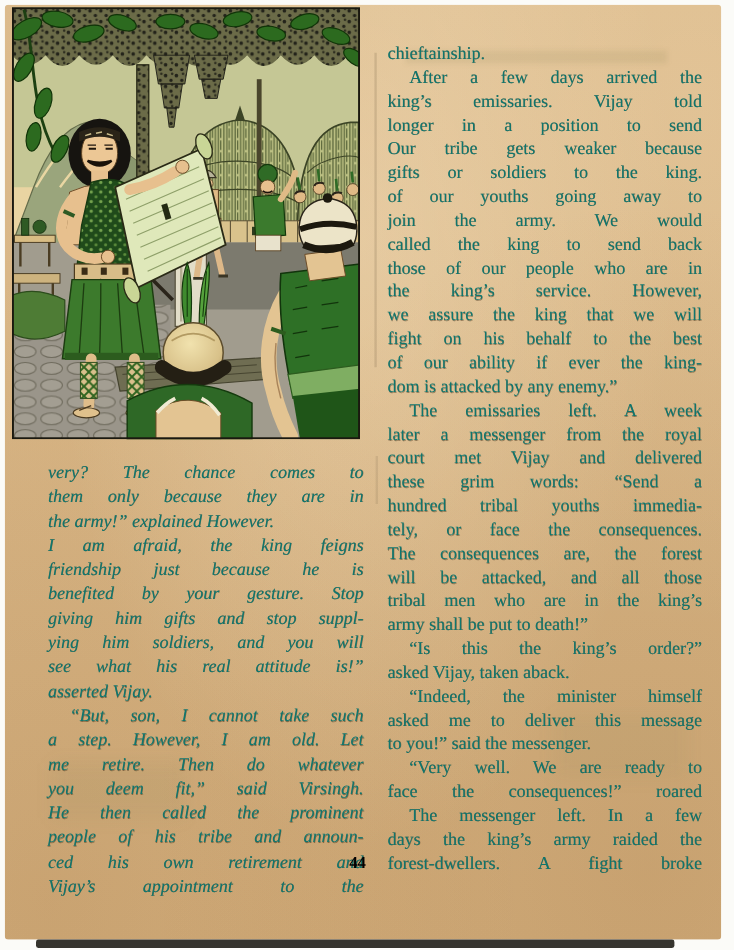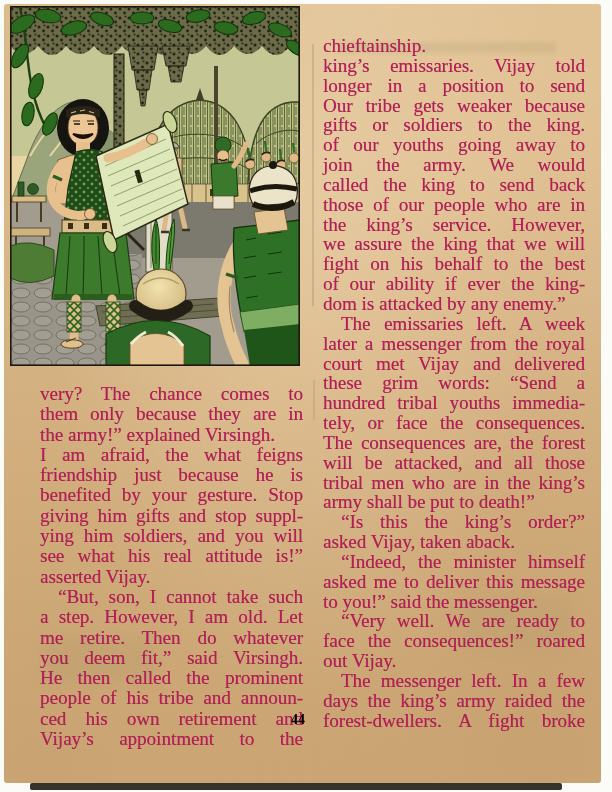--- a/index.html
+++ b/index.html
@@ -21,26 +21,26 @@
   }
   .scan-edge{
     position:absolute;left:30px;top:783px;width:532px;height:7px;
     background:#35332c;border-radius:2px;
   }
   .illustration{
     position:absolute;left:10px;top:6px;width:290px;height:360px;
   }
   .illustration svg{display:block;width:290px;height:360px;}
   .column{
-    position:absolute;color:#be185d;
-    font-size:19px;
+    position:absolute;color:#0f766e;
+    font-size:15px;
     text-shadow:0.25px 0.25px 0 rgba(46,30,12,0.45);
   }
   .col-left{left:40px;top:384px;width:263px;}
-  .col-left .line{line-height:20.3px;}
+  .col-left .line{line-height:20.3px;font-style:italic;}
   .col-right{left:323px;top:36px;width:262px;}
   .col-right .line{line-height:19.85px;}
   .line{
     text-align:justify;text-align-last:justify;
     white-space:nowrap;
   }
   .line.last{text-align-last:left;}
   .line.indent{text-indent:18px;}
   .page-number{
     position:absolute;left:278px;top:712px;width:40px;
@@ -266,39 +266,40 @@
     </g>
   </g>
 
   <rect x="0.8" y="0.8" width="288.4" height="358.4" fill="none" stroke="#1b1910" stroke-width="1.6"></rect>
 </svg>
 </div>
 
 <div class="column col-left">
     <div class="line">very?   The  chance  comes  to</div>
     <div class="line">them only because they are in</div>
-    <div class="line last">the army!” explained Virsingh.</div>
-    <div class="line">I am afraid, the what feigns</div>
+    <div class="line last">the army!” explained However.</div>
+    <div class="line">I am afraid, the king feigns</div>
     <div class="line">friendship just because he is</div>
     <div class="line">benefited by your gesture. Stop</div>
     <div class="line">giving him gifts and stop suppl-</div>
     <div class="line">ying him soldiers, and you will</div>
     <div class="line">see what his real attitude is!”</div>
     <div class="line last">asserted Vijay.</div>
     <div class="line indent">“But, son, I cannot take such</div>
     <div class="line">a step.  However, I am old.  Let</div>
     <div class="line">me retire.   Then do whatever</div>
     <div class="line">you deem fit,” said Virsingh.</div>
     <div class="line">He then called the prominent</div>
     <div class="line">people of his tribe and announ-</div>
     <div class="line">ced his own retirement and</div>
     <div class="line">Vijay’s appointment to the</div>
   </div>
 <div class="column col-right">
     <div class="line last">chieftainship.</div>
+    <div class="line indent">After a few days arrived the</div>
     <div class="line">king’s emissaries.   Vijay told</div>
     <div class="line">longer in a position to send</div>
     <div class="line">Our tribe gets weaker because</div>
     <div class="line">gifts or soldiers to the king.</div>
     <div class="line">of our youths going away to</div>
     <div class="line">join the army.   We would</div>
     <div class="line">called the king to send back</div>
     <div class="line">those of our people who are in</div>
     <div class="line">the king’s service.   However,</div>
     <div class="line">we assure the king that we will</div>
@@ -315,20 +316,19 @@
     <div class="line">will be attacked, and all those</div>
     <div class="line">tribal men who are in the king’s</div>
     <div class="line last">army shall be put to death!”</div>
     <div class="line indent">“Is this the king’s order?”</div>
     <div class="line last">asked Vijay, taken aback.</div>
     <div class="line indent">“Indeed, the minister himself</div>
     <div class="line">asked me to deliver this message</div>
     <div class="line last">to you!” said the messenger.</div>
     <div class="line indent">“Very well.  We are ready to</div>
     <div class="line">face the consequences!” roared</div>
-    <div class="line last">out Vijay.</div>
     <div class="line indent">The messenger left.  In a few</div>
     <div class="line">days the king’s army raided the</div>
     <div class="line">forest-dwellers.   A fight broke</div>
   </div>
 
 <div class="page-number">44</div>
 <div class="scan-edge"></div>
 
 </body></html>

